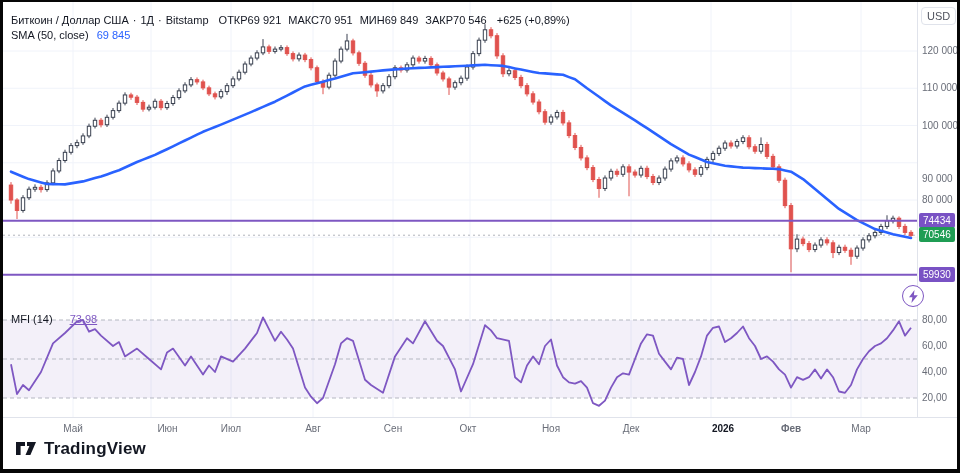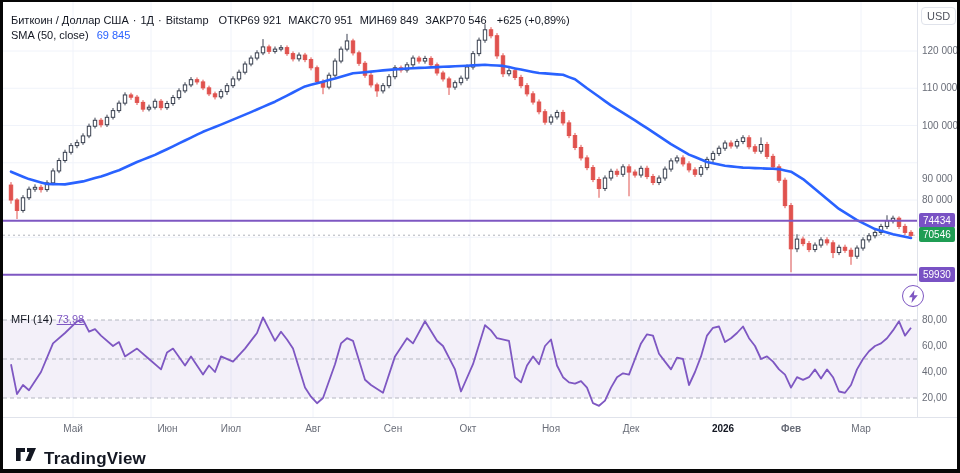--- a/index.html
+++ b/index.html
@@ -8,30 +8,30 @@
   .surface{position:relative;width:954px;height:467px;background:#ffffff;overflow:hidden;}
   #chart-svg{position:absolute;left:0;top:0;}
   .legend{position:absolute;left:8px;top:11px;z-index:5;font-size:11px;color:#131722;white-space:nowrap;}
   .legend .row{height:15px;line-height:15px;}
   .lg-sep{color:#131722;margin:0 4px;}
   .lg-item{margin-right:7px;}
   .lg-lbl{color:#131722;}
   .lg-val{color:#131722;}
   .sma-val{color:#2962ff;margin-left:5px;}
   .mfi-legend{position:absolute;left:8px;top:311px;z-index:5;font-size:11px;color:#131722;}
-  .mfi-val{color:#7e57c2;margin-left:1px;text-decoration:underline;}
+  .mfi-val{color:#7e57c2;margin-left:14px;text-decoration:underline;}
   .price-axis{position:absolute;left:914px;top:0;width:48px;height:415px;border-left:1px solid #e0e3eb;background:#fff;z-index:4;}
   .tick{position:absolute;left:4px;font-size:10px;color:#696d78;white-space:nowrap;}
   .lvl{position:absolute;left:1px;font-size:10px;color:#fff;padding:2px 4px;border-radius:2px;white-space:nowrap;z-index:6;}
   .usd-box{position:absolute;top:5px;left:3px;border:1px solid #e0e3eb;border-radius:4px;padding:2px 5px;font-size:11px;color:#50535e;background:#fff;}
   .bolt-btn{position:absolute;left:899px;top:283px;width:22px;height:22px;border:1.5px solid #7e57c2;border-radius:50%;background:#fff;z-index:7;display:flex;align-items:center;justify-content:center;color:#7e57c2;font-size:12px;}
   .time-axis{position:absolute;left:0;top:415px;width:954px;height:22px;border-top:1px solid #e0e3eb;background:#fff;z-index:4;}
   .month{position:absolute;top:5px;transform:translateX(-50%);font-size:10px;color:#696d78;}
   .month.bold{font-weight:700;color:#131722;}
-  .footer{position:absolute;left:0;top:437px;width:954px;height:30px;background:#fff;z-index:4;display:flex;align-items:flex-end;padding-left:12px;}
+  .footer{position:absolute;left:0;top:437px;width:954px;height:30px;background:#fff;z-index:4;display:flex;align-items:flex-start;padding-left:12px;}
   .tv-mark{display:inline-block;margin-right:7px;}
   .tv-name{font-size:17px;font-weight:700;color:#131722;letter-spacing:.2px;}
 </style>
 </head>
 <body>
 
 <div class="frame">
   <div class="surface">
 
     <svg id="chart-svg" width="954" height="437" viewBox="0 0 954 437">

